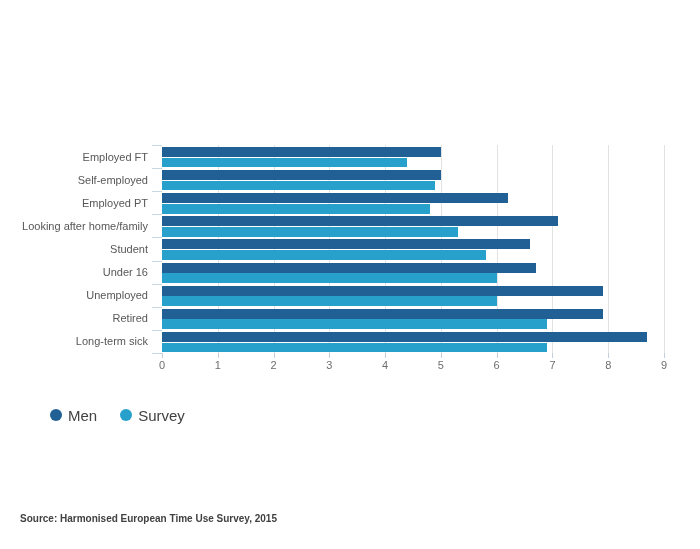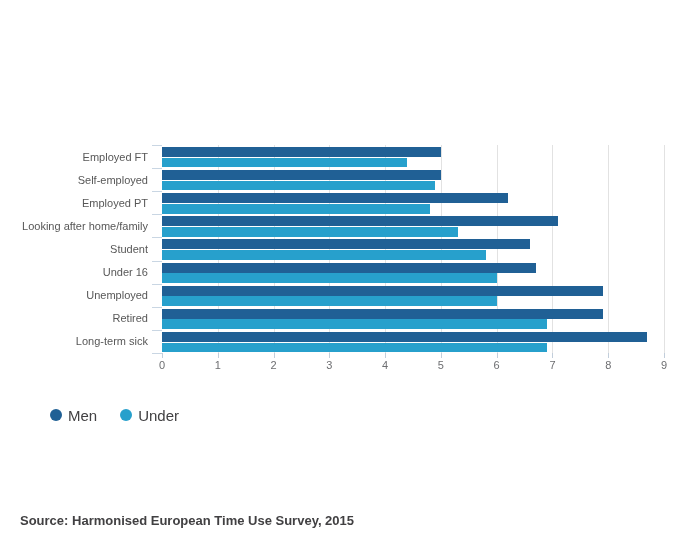--- a/index.html
+++ b/index.html
@@ -48,21 +48,21 @@
   }
   .legend{
     position:absolute;left:50px;top:407px;height:16px;
     display:flex;align-items:center;gap:23px;
   }
   .legend-item{display:flex;align-items:center;gap:6px;cursor:pointer;}
   .legend-dot{width:12px;height:12px;border-radius:50%;display:inline-block;}
   .legend-label{font-size:15px;color:#414042;}
   .source{
     position:absolute;left:20px;top:513px;
-    font-size:13px;font-weight:700;color:#414042;
+    font-size:10px;font-weight:700;color:#414042;
   }
 </style>
 </head>
 <body>
 
 <div class="figure">
 
 
   <div class="cat-labels">
       <div class="cat-label" style="top: 4.55556px;">Employed FT</div>
@@ -158,19 +158,19 @@
     </div>
 
 
   <div class="legend">
     <div class="legend-item">
       <span class="legend-dot" style="background: rgb(32, 96, 149);"></span>
       <span class="legend-label">Men</span>
     </div>
     <div class="legend-item">
       <span class="legend-dot" style="background: rgb(39, 160, 204);"></span>
-      <span class="legend-label">Under</span>
+      <span class="legend-label">Survey</span>
     </div>
   </div>
 
   <div class="source">Source: Harmonised European Time Use Survey, 2015</div>
 
 </div>
 
 </body></html>

